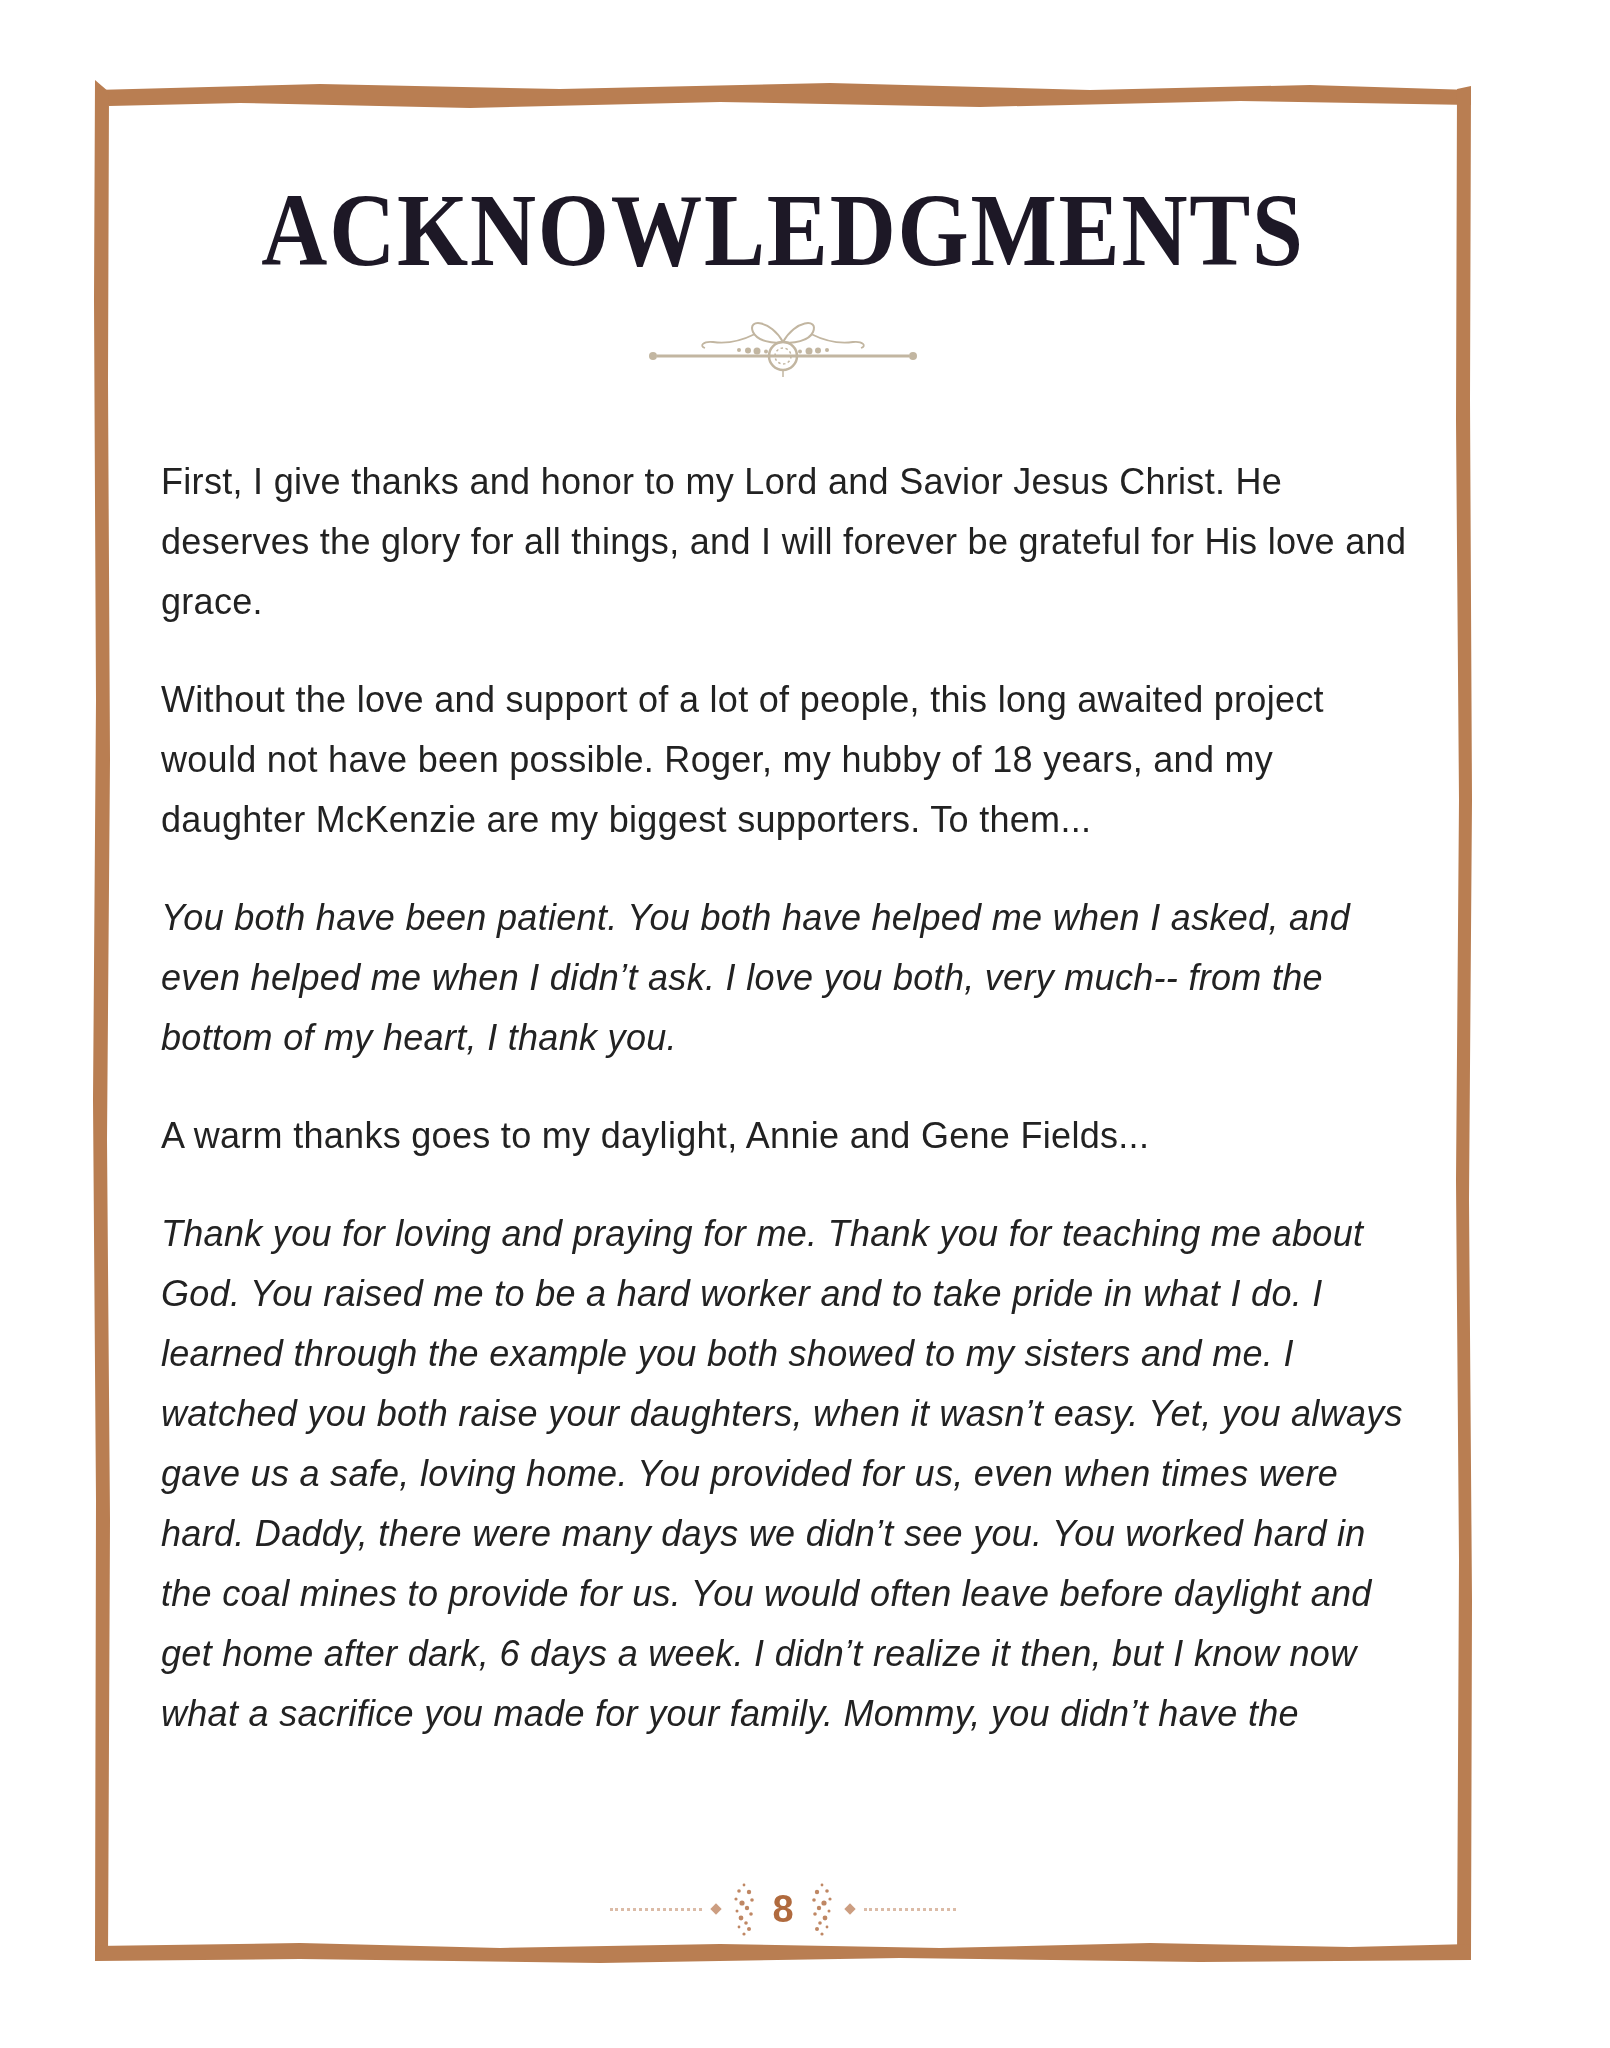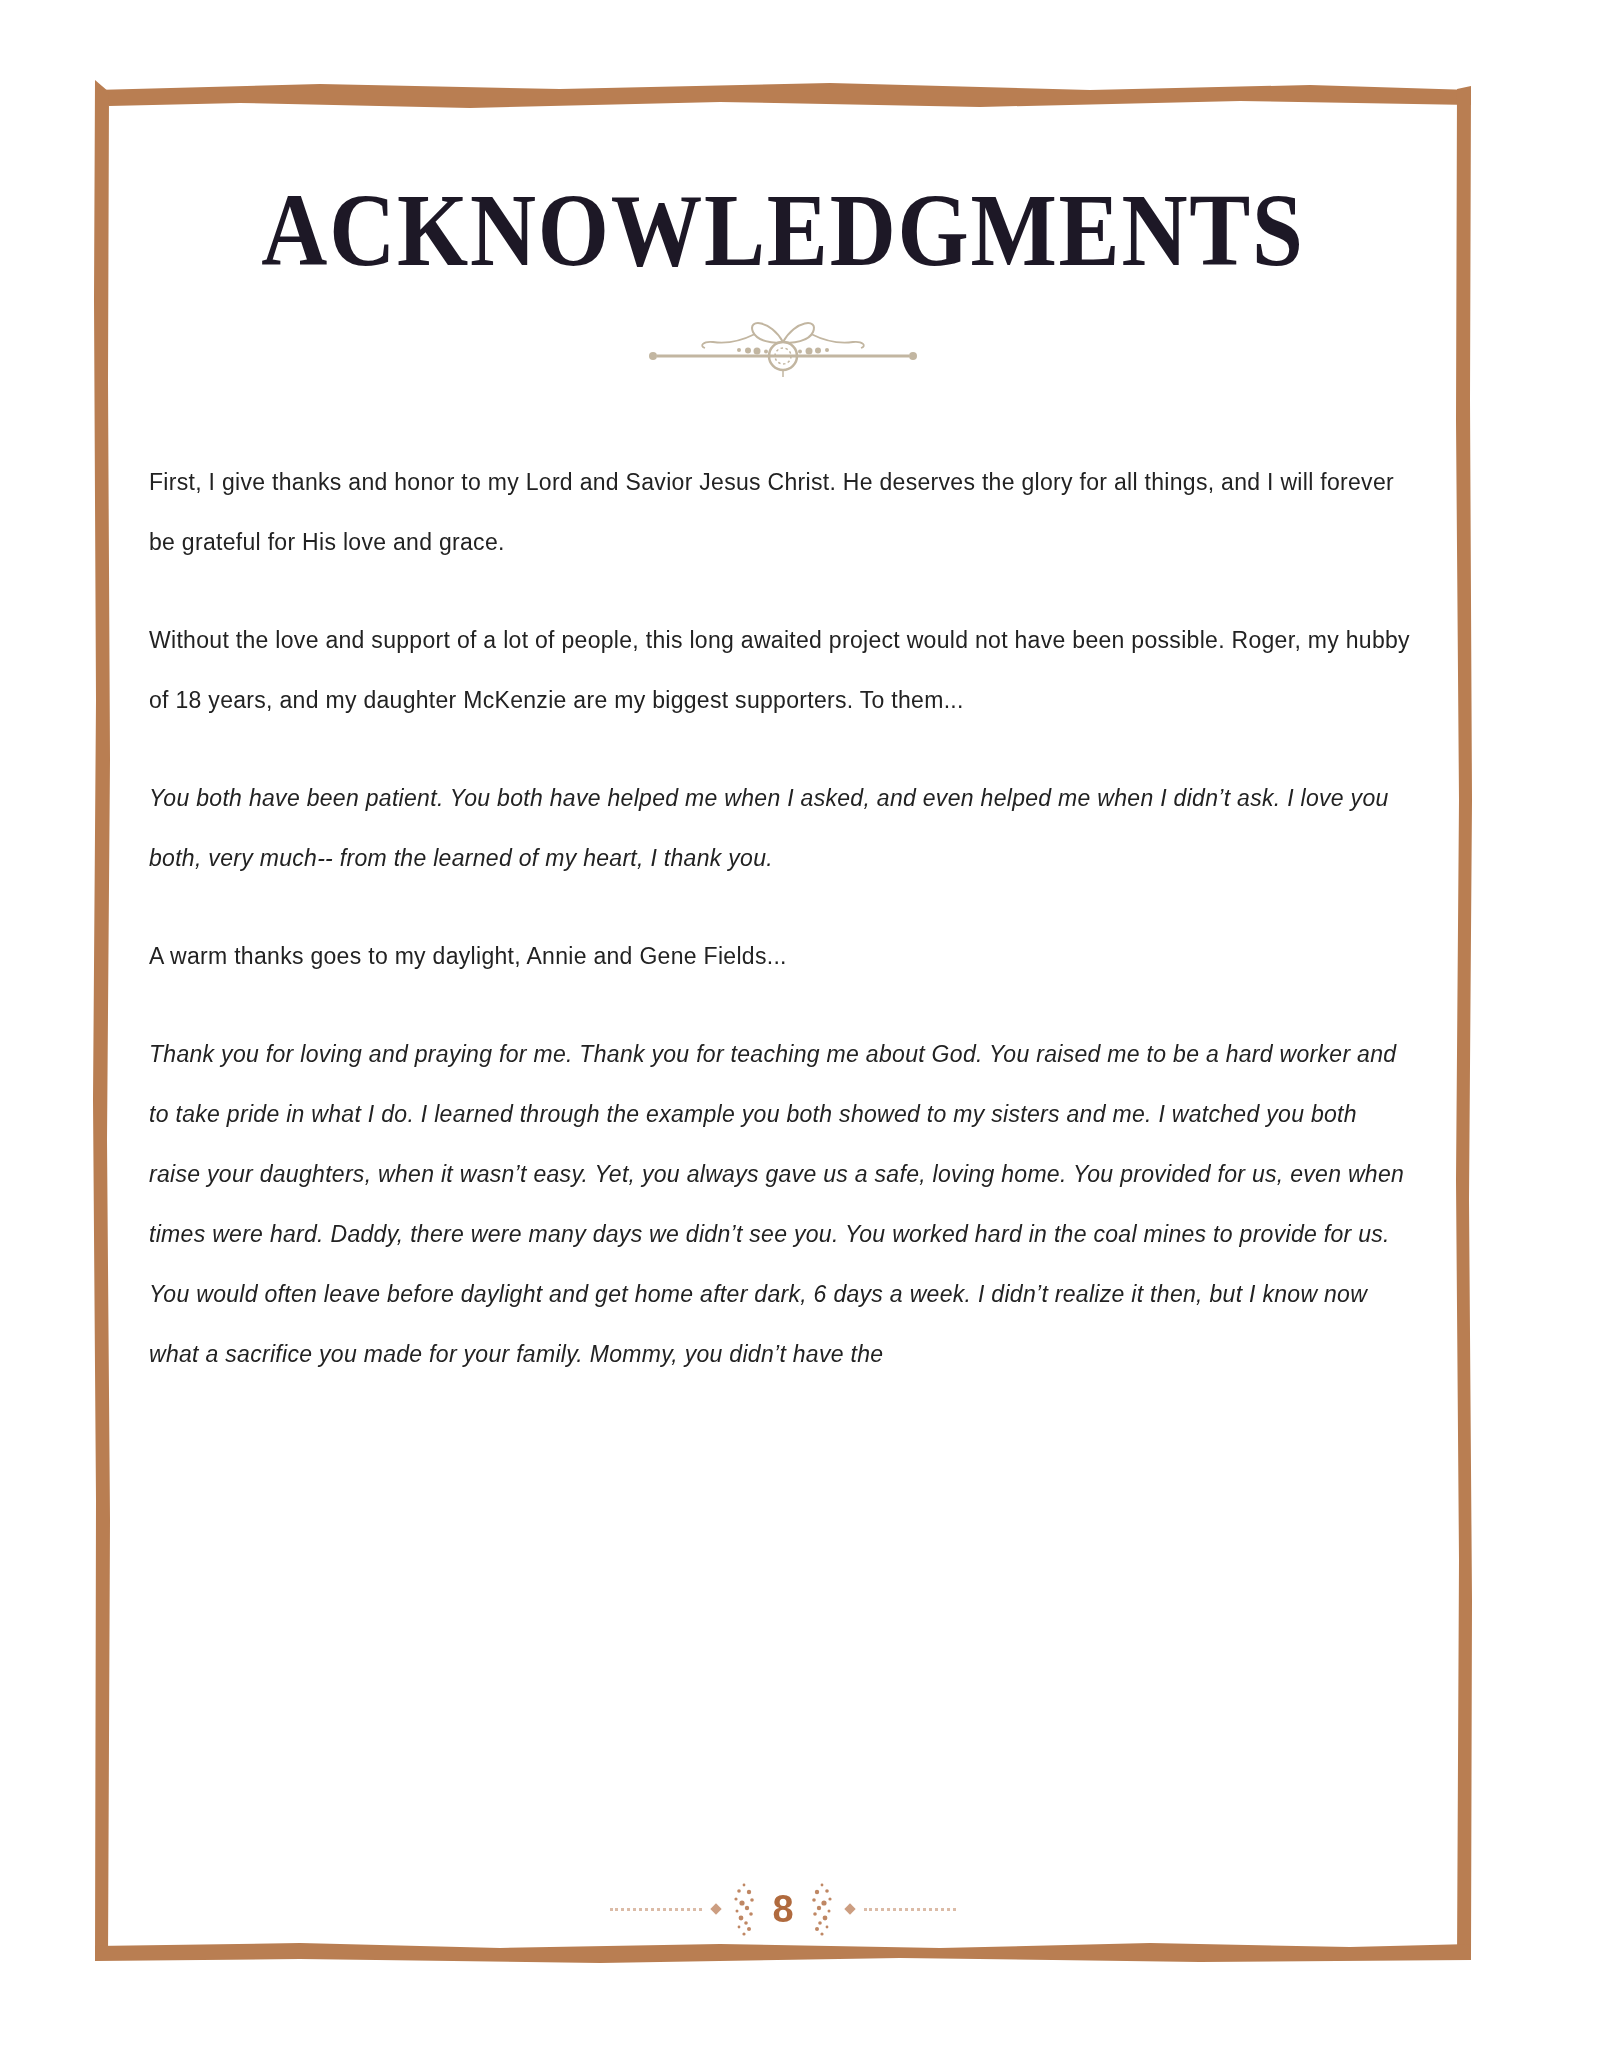--- a/index.html
+++ b/index.html
@@ -44,22 +44,22 @@
   .divider{
     margin:26px auto 0 auto;
     width:280px;height:72px;
     color:var(--divider-ornament);
     display:flex;align-items:center;justify-content:center;
   }
   .paragraphs{
     margin:72px 58px 0 50px;
   }
   .paragraphs p{
-    margin:0 0 38px 4px;
-    font-size:23px;
+    margin:0 0 38px 16px;
+    font-size:36px;
     line-height:60px;
     letter-spacing:0.3px;
     color:var(--body-text);
   }
   .paragraphs p.italic{
     font-style:italic;
   }
   .page-footer{
     position:absolute;
     left:0;right:0;bottom:22px;
@@ -135,21 +135,21 @@
             <circle cx="157" cy="43.5" r="2"></circle>
         </g>
         <path d="M140,62 l0,7" stroke-width="1.5"></path>
       </g>
     </svg>
   </div>
 
   <div class="paragraphs">
     <p>First, I give thanks and honor to my Lord and Savior Jesus Christ. He deserves the glory for all things, and I will forever be grateful for His love and grace.</p>
     <p>Without the love and support of a lot of people, this long awaited project would not have been possible. Roger, my hubby of 18 years, and my daughter McKenzie are my biggest supporters. To them...</p>
-    <p class="italic">You both have been patient. You both have helped me when I asked, and even helped me when I didn’t ask. I love you both, very much-- from the learned of my heart, I thank you.</p>
+    <p class="italic">You both have been patient. You both have helped me when I asked, and even helped me when I didn’t ask. I love you both, very much-- from the bottom of my heart, I thank you.</p>
     <p>A warm thanks goes to my daylight, Annie and Gene Fields...</p>
     <p class="italic">Thank you for loving and praying for me. Thank you for teaching me about God. You raised me to be a hard worker and to take pride in what I do. I learned through the example you both showed to my sisters and me. I watched you both raise your daughters, when it wasn’t easy. Yet, you always gave us a safe, loving home. You provided for us, even when times were hard. Daddy, there were many days we didn’t see you. You worked hard in the coal mines to provide for us. You would often leave before daylight and get home after dark, 6 days a week. I didn’t realize it then, but I know now what a sacrifice you made for your family. Mommy, you didn’t have the</p>
   </div>
 
   <div class="page-footer">
     <span class="dotline"></span>
     <span class="diamond"></span>
     <span class="sprig">
       <svg viewBox="0 0 28 56" width="28" height="56" xmlns="http://www.w3.org/2000/svg" aria-hidden="true" fill="currentColor">
         <circle cx="14" cy="4" r="1.4"></circle>

